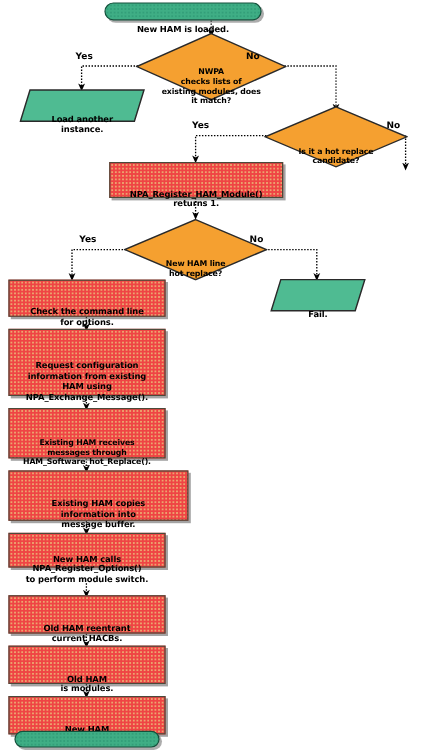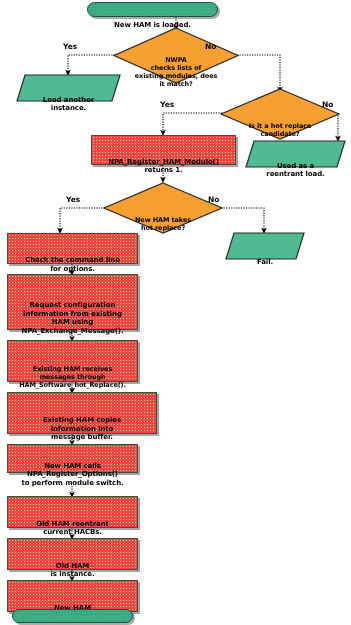--- a/index.html
+++ b/index.html
@@ -129,39 +129,32 @@
   </div>
 
   <div class="node dec" style="left:220px;top:88px;width:120px;height:52px;">
     <svg width="120" height="52" viewBox="0 0 120 52">
       <polygon points="60,1 119,26 60,51 1,26" fill="#f5a030" stroke="#2a2a2a" stroke-width="1.2"></polygon>
     </svg>
     <div class="ntext tiny">Is it a hot replace
 candidate?</div>
   </div>
 
-  <div class="node io" style="left:245px;top:140px;width:101px;height:28px;">
-    <svg width="101" height="28" viewBox="0 0 101 28">
-      <polygon points="9,1 100,1 92,27 1,27" fill="#4fbb92" stroke="#2a2a2a" stroke-width="1.2"></polygon>
-    </svg>
-    <div class="ntext">Used as a
-reentrant load.</div>
-  </div>
 
   <div class="node proc" style="left:91px;top:135px;width:145px;height:30px;">
     <div class="sheen"></div>
     <div class="ntext">NPA_Register_HAM_Module()
 returns 1.</div>
   </div>
 
   <div class="node dec" style="left:103px;top:182px;width:120px;height:52px;">
     <svg width="120" height="52" viewBox="0 0 120 52">
       <polygon points="60,1 119,26 60,51 1,26" fill="#f5a030" stroke="#2a2a2a" stroke-width="1.2"></polygon>
     </svg>
-    <div class="ntext tiny">New HAM takes
+    <div class="ntext tiny">New HAM line
 hot replace?</div>
   </div>
 
   <div class="node io" style="left:225px;top:232px;width:80px;height:28px;">
     <svg width="80" height="28" viewBox="0 0 80 28">
       <polygon points="9,1 79,1 71,27 1,27" fill="#4fbb92" stroke="#2a2a2a" stroke-width="1.2"></polygon>
     </svg>
     <div class="ntext">Fail.</div>
   </div>
 
@@ -202,21 +195,21 @@
 
   <div class="node proc" style="left:7px;top:496px;width:131px;height:32px;">
     <div class="sheen"></div>
     <div class="ntext">Old HAM reentrant
 current HACBs.</div>
   </div>
 
   <div class="node proc" style="left:7px;top:538px;width:131px;height:32px;">
     <div class="sheen"></div>
     <div class="ntext">Old HAM
-is instance.</div>
+is modules.</div>
   </div>
 
   <div class="node proc" style="left:7px;top:580px;width:131px;height:32px;">
     <div class="sheen"></div>
     <div class="ntext">New HAM
 takes over.</div>
   </div>
 
   <div class="node term" style="left:12px;top:609px;width:121px;height:14px;">
     <div class="sheen"></div>

